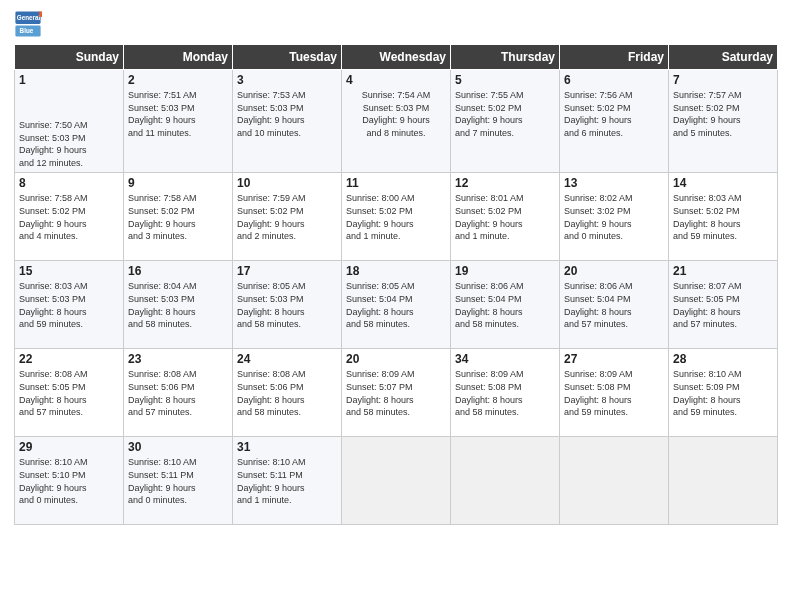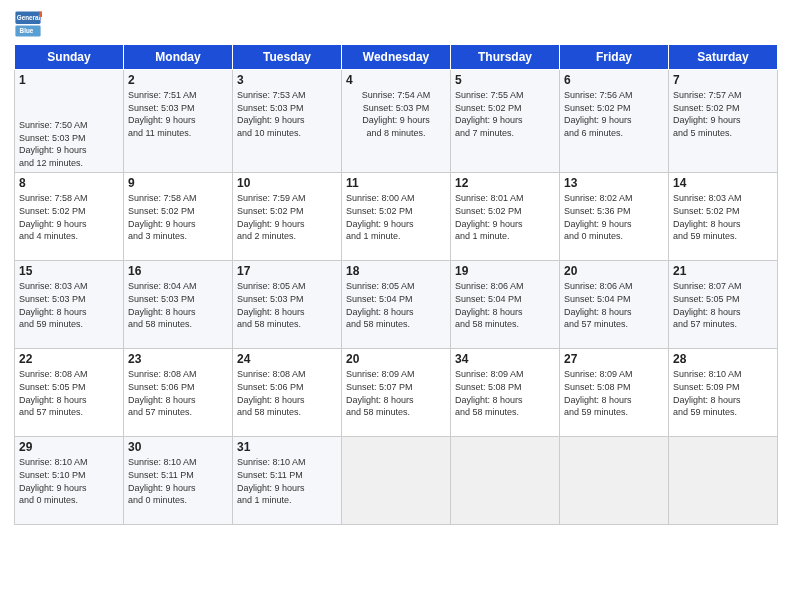--- a/index.html
+++ b/index.html
@@ -46,27 +46,27 @@
     .location-title {
       font-size: 14px;
       color: #555;
     }
     .calendar {
       width: 100%;
       border-collapse: collapse;
       table-layout: fixed;
     }
     .calendar thead tr th {
-      background: #1d4ed8;
+      background: #404040;
       color: #fff;
       font-size: 12px;
       font-weight: bold;
       padding: 5px 4px;
       border: 1px solid #fff;
-      text-align: center;
+      text-align: right;
     }
     .calendar tbody tr td {
       border: 1px solid #ccc;
       vertical-align: top;
       padding: 3px 4px;
       font-size: 9.5px;
       color: #333;
       height: 88px;
       background: #fff;
     }
@@ -212,21 +212,21 @@
           <td>
             <span class="day-num">12</span>
             <div class="day-info" style="white-space: pre-line;">Sunrise: 8:01 AM
 Sunset: 5:02 PM
 Daylight: 9 hours
 and 1 minute.</div>
           </td>
           <td>
             <span class="day-num">13</span>
             <div class="day-info" style="white-space: pre-line;">Sunrise: 8:02 AM
-Sunset: 5:36 PM
+Sunset: 3:02 PM
 Daylight: 9 hours
 and 0 minutes.</div>
           </td>
           <td>
             <span class="day-num">14</span>
             <div class="day-info" style="white-space: pre-line;">Sunrise: 8:03 AM
 Sunset: 5:02 PM
 Daylight: 8 hours
 and 59 minutes.</div>
           </td>

